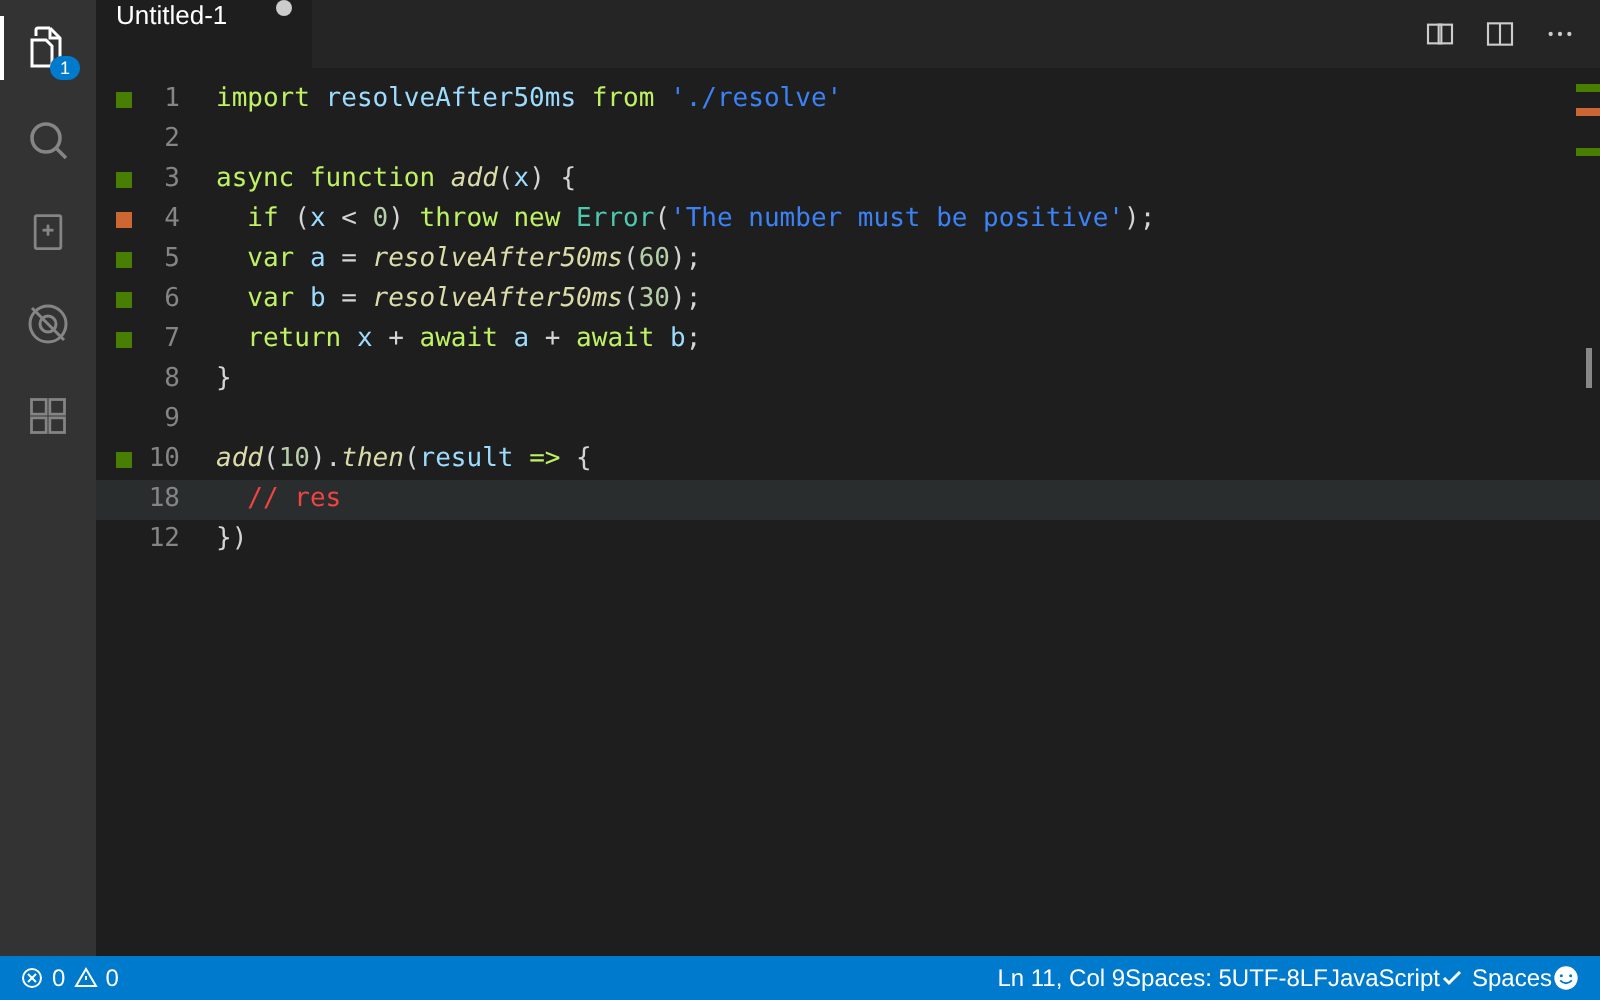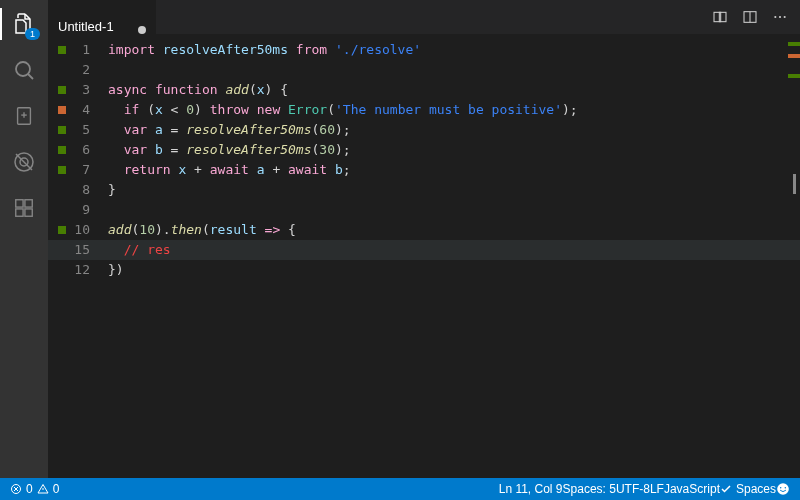--- a/index.html
+++ b/index.html
@@ -5,33 +5,33 @@
   * { margin: 0; padding: 0; box-sizing: border-box; }
   body { width: 800px; height: 500px; background: #1e1e1e; font-family: -apple-system, "Segoe UI", sans-serif; color: #ccc; overflow: hidden; }
   .app { display: flex; height: 478px; }
   .activitybar { width: 48px; background: #333; display: flex; flex-direction: column; align-items: center; padding-top: 10px; gap: 18px; }
   .activitybar .icon { width: 28px; height: 28px; color: #858585; position: relative; cursor: pointer; display:flex; align-items:center; justify-content:center;}
   .activitybar .icon.active { color: #fff; }
   .activitybar .icon.active::before { content: ""; position: absolute; left: -10px; top: -2px; width: 2px; height: 32px; background: #fff; }
   .badge { position: absolute; bottom: -2px; right: -2px; background: #007acc; color: #fff; border-radius: 8px; font-size: 9px; padding: 1px 5px; }
   .main { flex: 1; display: flex; flex-direction: column; background: #1e1e1e; min-width: 0; }
   .tabs { height: 34px; background: #252526; display: flex; align-items: stretch; }
-  .tab { display: flex; align-items: flex-end; background: #1e1e1e; padding: 0 10px; color: #fff; font-size: 13px; gap: 24px; }
+  .tab { display: flex; align-items: flex-start; background: #1e1e1e; padding: 0 10px; color: #fff; font-size: 13px; gap: 24px; }
   .tab .dot { width: 8px; height: 8px; border-radius: 50%; background: #ccc; display:inline-block;}
   .tabs-actions { margin-left: auto; display: flex; align-items: center; gap: 14px; padding-right: 12px; color: #ccc; }
   .editor { flex: 1; display: flex; font-family: Menlo, Consolas, monospace; font-size: 13px; line-height: 20px; position: relative; }
   .gutter { width: 60px; text-align: right; color: #858585; padding-top: 6px; user-select:none;}
   .gutter .row { height: 20px; position: relative; padding-right: 18px;}
   .sq { position: absolute; left: 10px; top: 6px; width: 8px; height: 8px; }
   .sq.green { background: #487e02; }
   .sq.orange { background: #cc6633; }
   .code { flex: 1; padding-top: 6px; white-space: pre; }
   .code .row { height: 20px; }
   .hl { background: #2a2d2e; }
-  .tok-key { color: #f9a8d4; }
+  .tok-key { color: #bef264; }
   .tok-ident { color: #9cdcfe; }
   .tok-fn { color: #dcdcaa; font-style: italic; }
   .tok-num { color: #b5cea8; }
   .tok-str { color: #3b82f6; }
   .tok-type { color: #4ec9b0; }
   .tok-plain { color: #d4d4d4; }
   .tok-cmt { color: #ef4444; }
   .scroll-ind { position:absolute; right:0; top:0; width:12px; height:100%; }
   .scroll-mark { position:absolute; right:0; width:12px; height:4px; }
   .statusbar { height: 22px; background: #007acc; color: #fff; display: flex; align-items: center; font-size: 12px; padding: 0 10px; gap: 8px;}
@@ -117,21 +117,21 @@
           <div class="row">1<span class="sq green"></span></div>
           <div class="row">2</div>
           <div class="row">3<span class="sq green"></span></div>
           <div class="row">4<span class="sq orange"></span></div>
           <div class="row">5<span class="sq green"></span></div>
           <div class="row">6<span class="sq green"></span></div>
           <div class="row">7<span class="sq green"></span></div>
           <div class="row">8</div>
           <div class="row">9</div>
           <div class="row">10<span class="sq green"></span></div>
-          <div class="row hl">15</div>
+          <div class="row hl">18</div>
           <div class="row">12</div>
         </div>
       <div class="code" id="code"><div class="row"><span class="tok-key">import</span><span class="tok-plain"> </span><span class="tok-ident">resolveAfter50ms</span><span class="tok-plain"> </span><span class="tok-key">from</span><span class="tok-plain"> </span><span class="tok-str">'./resolve'</span></div><div class="row"></div><div class="row"><span class="tok-key">async</span><span class="tok-plain"> </span><span class="tok-key">function</span><span class="tok-plain"> </span><span class="tok-fn">add</span><span class="tok-plain">(</span><span class="tok-ident">x</span><span class="tok-plain">) {</span></div><div class="row"><span class="tok-plain">  </span><span class="tok-key">if</span><span class="tok-plain"> (</span><span class="tok-ident">x</span><span class="tok-plain"> &lt; </span><span class="tok-num">0</span><span class="tok-plain">) </span><span class="tok-key">throw</span><span class="tok-plain"> </span><span class="tok-key">new</span><span class="tok-plain"> </span><span class="tok-type">Error</span><span class="tok-plain">(</span><span class="tok-str">'The number must be positive'</span><span class="tok-plain">);</span></div><div class="row"><span class="tok-plain">  </span><span class="tok-key">var</span><span class="tok-plain"> </span><span class="tok-ident">a</span><span class="tok-plain"> = </span><span class="tok-fn">resolveAfter50ms</span><span class="tok-plain">(</span><span class="tok-num">60</span><span class="tok-plain">);</span></div><div class="row"><span class="tok-plain">  </span><span class="tok-key">var</span><span class="tok-plain"> </span><span class="tok-ident">b</span><span class="tok-plain"> = </span><span class="tok-fn">resolveAfter50ms</span><span class="tok-plain">(</span><span class="tok-num">30</span><span class="tok-plain">);</span></div><div class="row"><span class="tok-plain">  </span><span class="tok-key">return</span><span class="tok-plain"> </span><span class="tok-ident">x</span><span class="tok-plain"> + </span><span class="tok-key">await</span><span class="tok-plain"> </span><span class="tok-ident">a</span><span class="tok-plain"> + </span><span class="tok-key">await</span><span class="tok-plain"> </span><span class="tok-ident">b</span><span class="tok-plain">;</span></div><div class="row"><span class="tok-plain">}</span></div><div class="row"></div><div class="row"><span class="tok-fn">add</span><span class="tok-plain">(</span><span class="tok-num">10</span><span class="tok-plain">).</span><span class="tok-fn">then</span><span class="tok-plain">(</span><span class="tok-ident">result</span><span class="tok-plain"> </span><span class="tok-key">=&gt;</span><span class="tok-plain"> {</span></div><div class="row hl"><span class="tok-plain">  </span><span class="tok-cmt">// res</span></div><div class="row"><span class="tok-plain">})</span></div></div>
       <div class="scroll-ind">
         <div class="scroll-mark" style="top:8px;background:#487e02"></div>
         <div class="scroll-mark" style="top:20px;background:#cc6633"></div>
         <div class="scroll-mark" style="top:40px;background:#487e02"></div>
         <div class="scroll-mark" style="top:140px;background:#888;height:20px;width:3px;right:4px;"></div>
       </div>
     </div>

